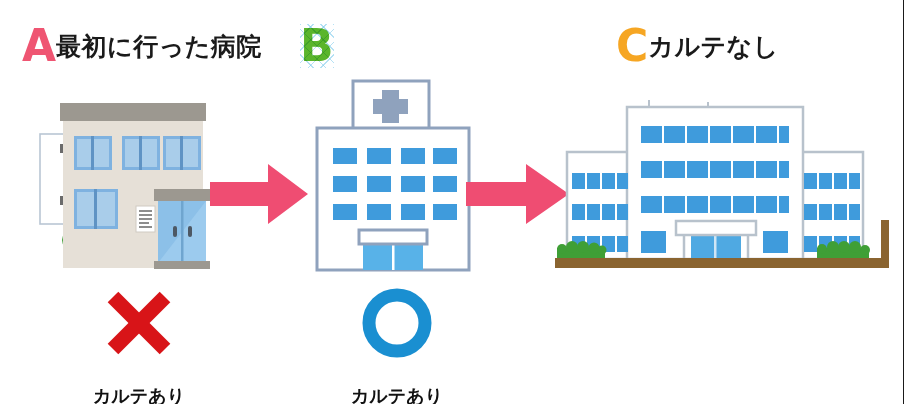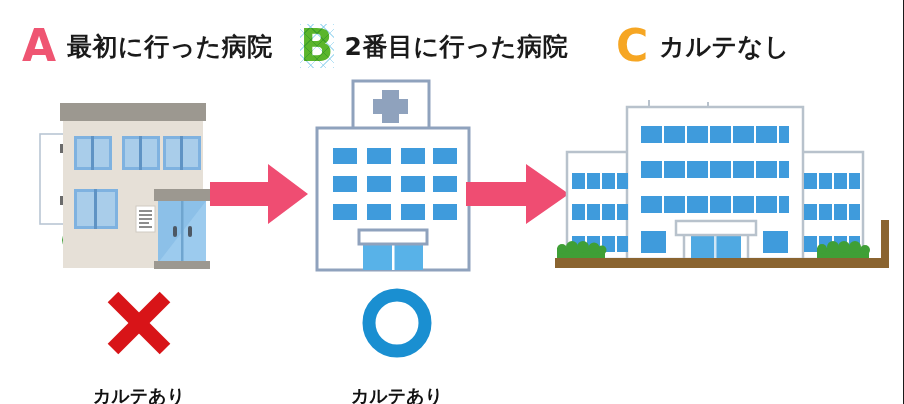--- a/index.html
+++ b/index.html
@@ -47,21 +47,20 @@
       repeating-linear-gradient(45deg, rgba(120,200,235,.55) 0 1px, transparent 1px 9px),
       repeating-linear-gradient(-45deg, rgba(120,200,235,.55) 0 1px, transparent 1px 9px);
     mix-blend-mode: multiply;
     pointer-events: none;
   }
   .hdr-label {
     font-size: 25px;
     font-weight: bold;
     color: #1a1a1a;
     letter-spacing: .5px;
-    margin-left: 11px;
     font-family: "DejaVu Sans", sans-serif;
   }
 
   
   .arrow { position: absolute; }
 
   
   .mark-wrap { position: absolute; text-align: center; }
   .mark-label {
     font-size: 18px;
@@ -80,21 +79,20 @@
 
 <div id="canvas">
 
   <div class="hdr" style="left:22px; top:24px;">
     <span class="marker marker-a">A</span>
     <span class="hdr-label">最初に行った病院</span>
   </div>
 
   <div class="hdr" style="left:300px; top:24px;">
     <span class="marker marker-b">B</span>
-    <span class="hdr-label">2番目に行った病院</span>
   </div>
 
   <div class="hdr" style="left:616px; top:24px;">
     <span class="marker marker-c">C</span>
     <span class="hdr-label">カルテなし</span>
   </div>
 
   <div class="bld" style="left:30px; top:96px;">
     <svg width="205" height="185" viewBox="0 0 205 185">
 

